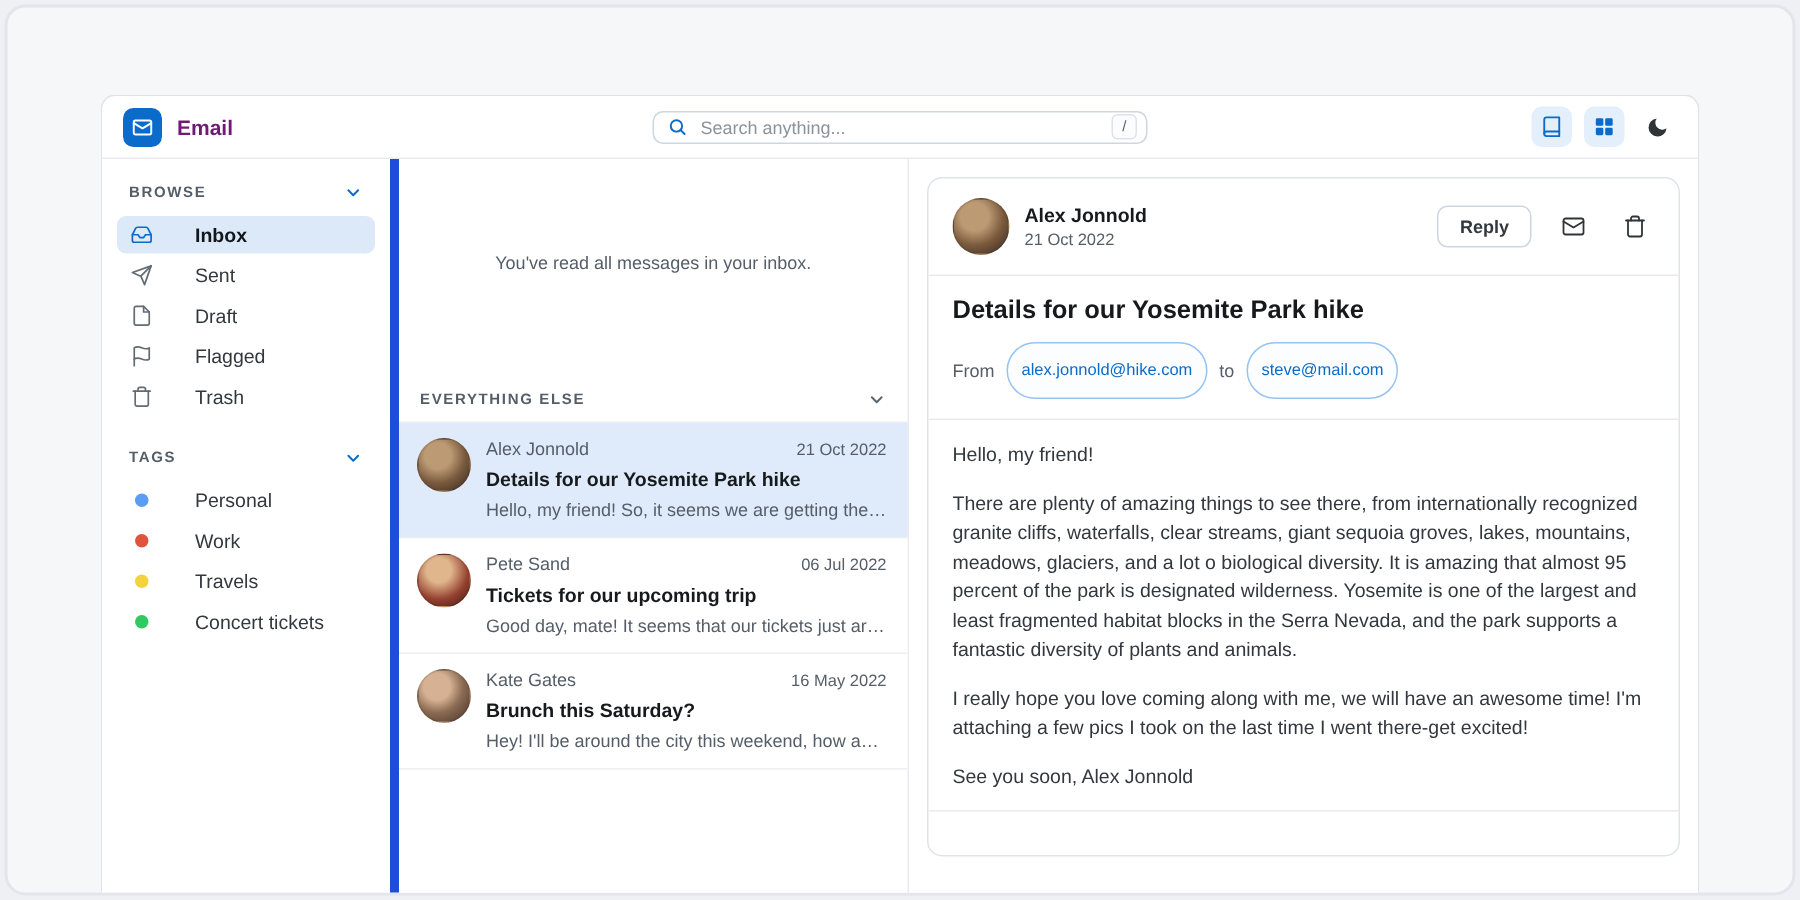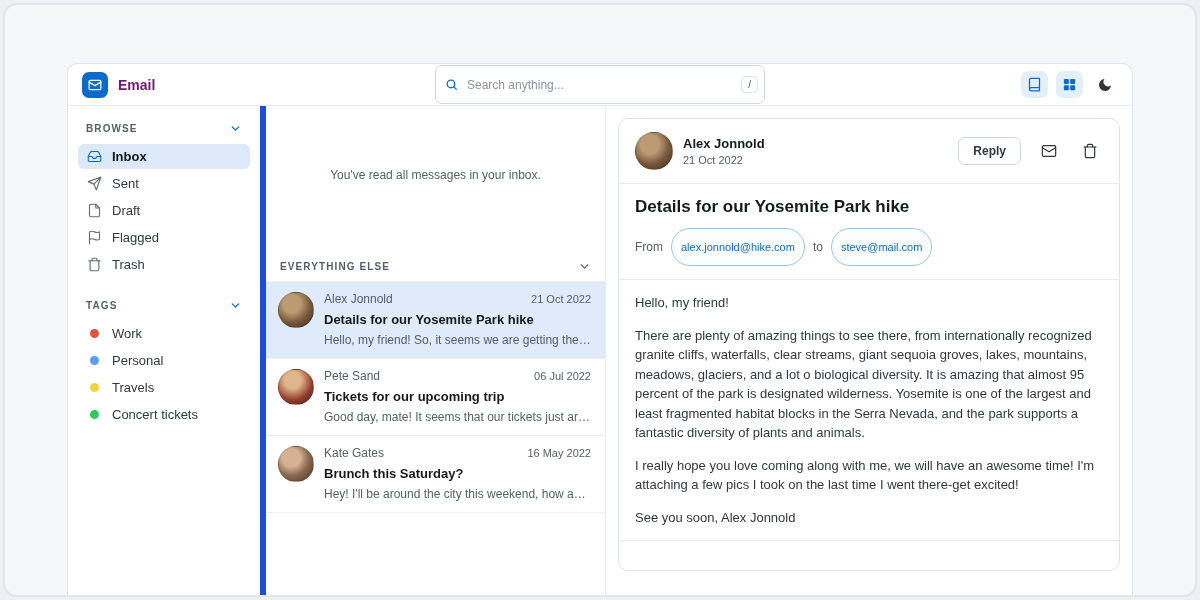--- a/index.html
+++ b/index.html
@@ -27,21 +27,21 @@
     display:flex; align-items:center; padding:0 14px; position:relative;
   }
   .brand { display:flex; align-items:center; gap:10px; }
   .logo {
     width:26px; height:26px; border-radius:7px; background:#0b6bcb;
     display:flex; align-items:center; justify-content:center; color:#fff; cursor:pointer;
   }
   .app-title { font-size:14px; font-weight:700; color:#701a75; }
   .searchbox {
     position:absolute; left:50%; transform:translateX(-50%);
-    width:330px; height:39px; border:1px solid #cdd7e1; border-radius:7px;
+    width:330px; height:22px; border:1px solid #cdd7e1; border-radius:7px;
     display:flex; align-items:center; gap:7px; padding:0 6px 0 9px; background:#fff;
   }
   .s-icon { display:flex; color:#0b6bcb; }
   .search { border:none; outline:none; flex:1; font-size:12px; color:#32383e; background:transparent; font-family:inherit; }
   .search::placeholder { color:#8a939d; }
   .kbd {
     font-size:10px; color:#555e68; border:1px solid #dde3e9; border-radius:4px;
     padding:0 6px; height:17px; line-height:15px; background:#fbfcfe;
   }
   .topbar-actions { margin-left:auto; display:flex; gap:8px; align-items:center; }
@@ -56,21 +56,21 @@
   
   .sidebar { width:198px; flex:0 0 auto; border-right:6px solid #1d4ed8; padding:16px 10px; }
   .section-head {
     display:flex; align-items:center; justify-content:space-between;
     padding:0 8px; font-size:10px; font-weight:700; letter-spacing:1.1px;
     text-transform:uppercase; color:#555e68; cursor:pointer;
   }
   .section-head .chev { color:#0b6bcb; display:flex; }
   .nav-list { list-style:none; margin:9px 0 0; padding:0; display:flex; flex-direction:column; gap:2px; }
   .nav-item {
-    display:flex; align-items:center; gap:10px; padding:5px 8px;
+    display:flex; align-items:center; gap:28px; padding:5px 8px;
     border-radius:6px; font-size:13px; color:#32383e; cursor:pointer;
   }
   .nav-item .n-icon { color:#636b74; display:flex; width:16px; justify-content:center; }
   .nav-item.selected { background:#dbe9f8; }
   .nav-item.selected .n-icon { color:#0b6bcb; }
   .nav-item.selected .n-label { font-weight:600; color:#13161a; }
   .tags-head { margin-top:22px; }
   .dot { width:9px; height:9px; border-radius:50%; display:inline-block; margin:0 3px 0 4px; background:#999; }
   
   .maillist { width:340px; flex:0 0 auto; border-right:1px solid #e8eaee; display:flex; flex-direction:column; background:#fff; }
@@ -234,26 +234,26 @@
         <div class="section-head tags-head">
           <span>Tags</span>
           <span class="chev">
             <svg width="13" height="13" viewBox="0 0 24 24" fill="none" stroke="currentColor" stroke-width="2.4" stroke-linecap="round" stroke-linejoin="round">
                 <polyline points="6 9 12 15 18 9"></polyline>
               </svg>
           </span>
         </div>
         <ul class="nav-list">
           <li class="nav-item">
+            <span class="dot" style="background: rgb(91, 156, 245);"></span>
+            <span class="n-label">Personal</span>
+          </li>
+          <li class="nav-item">
             <span class="dot" style="background: rgb(226, 83, 63);"></span>
             <span class="n-label">Work</span>
-          </li>
-          <li class="nav-item">
-            <span class="dot" style="background: rgb(91, 156, 245);"></span>
-            <span class="n-label">Personal</span>
           </li>
           <li class="nav-item">
             <span class="dot" style="background: rgb(242, 211, 60);"></span>
             <span class="n-label">Travels</span>
           </li>
           <li class="nav-item">
             <span class="dot" style="background: rgb(49, 201, 97);"></span>
             <span class="n-label">Concert tickets</span>
           </li>
         </ul>

